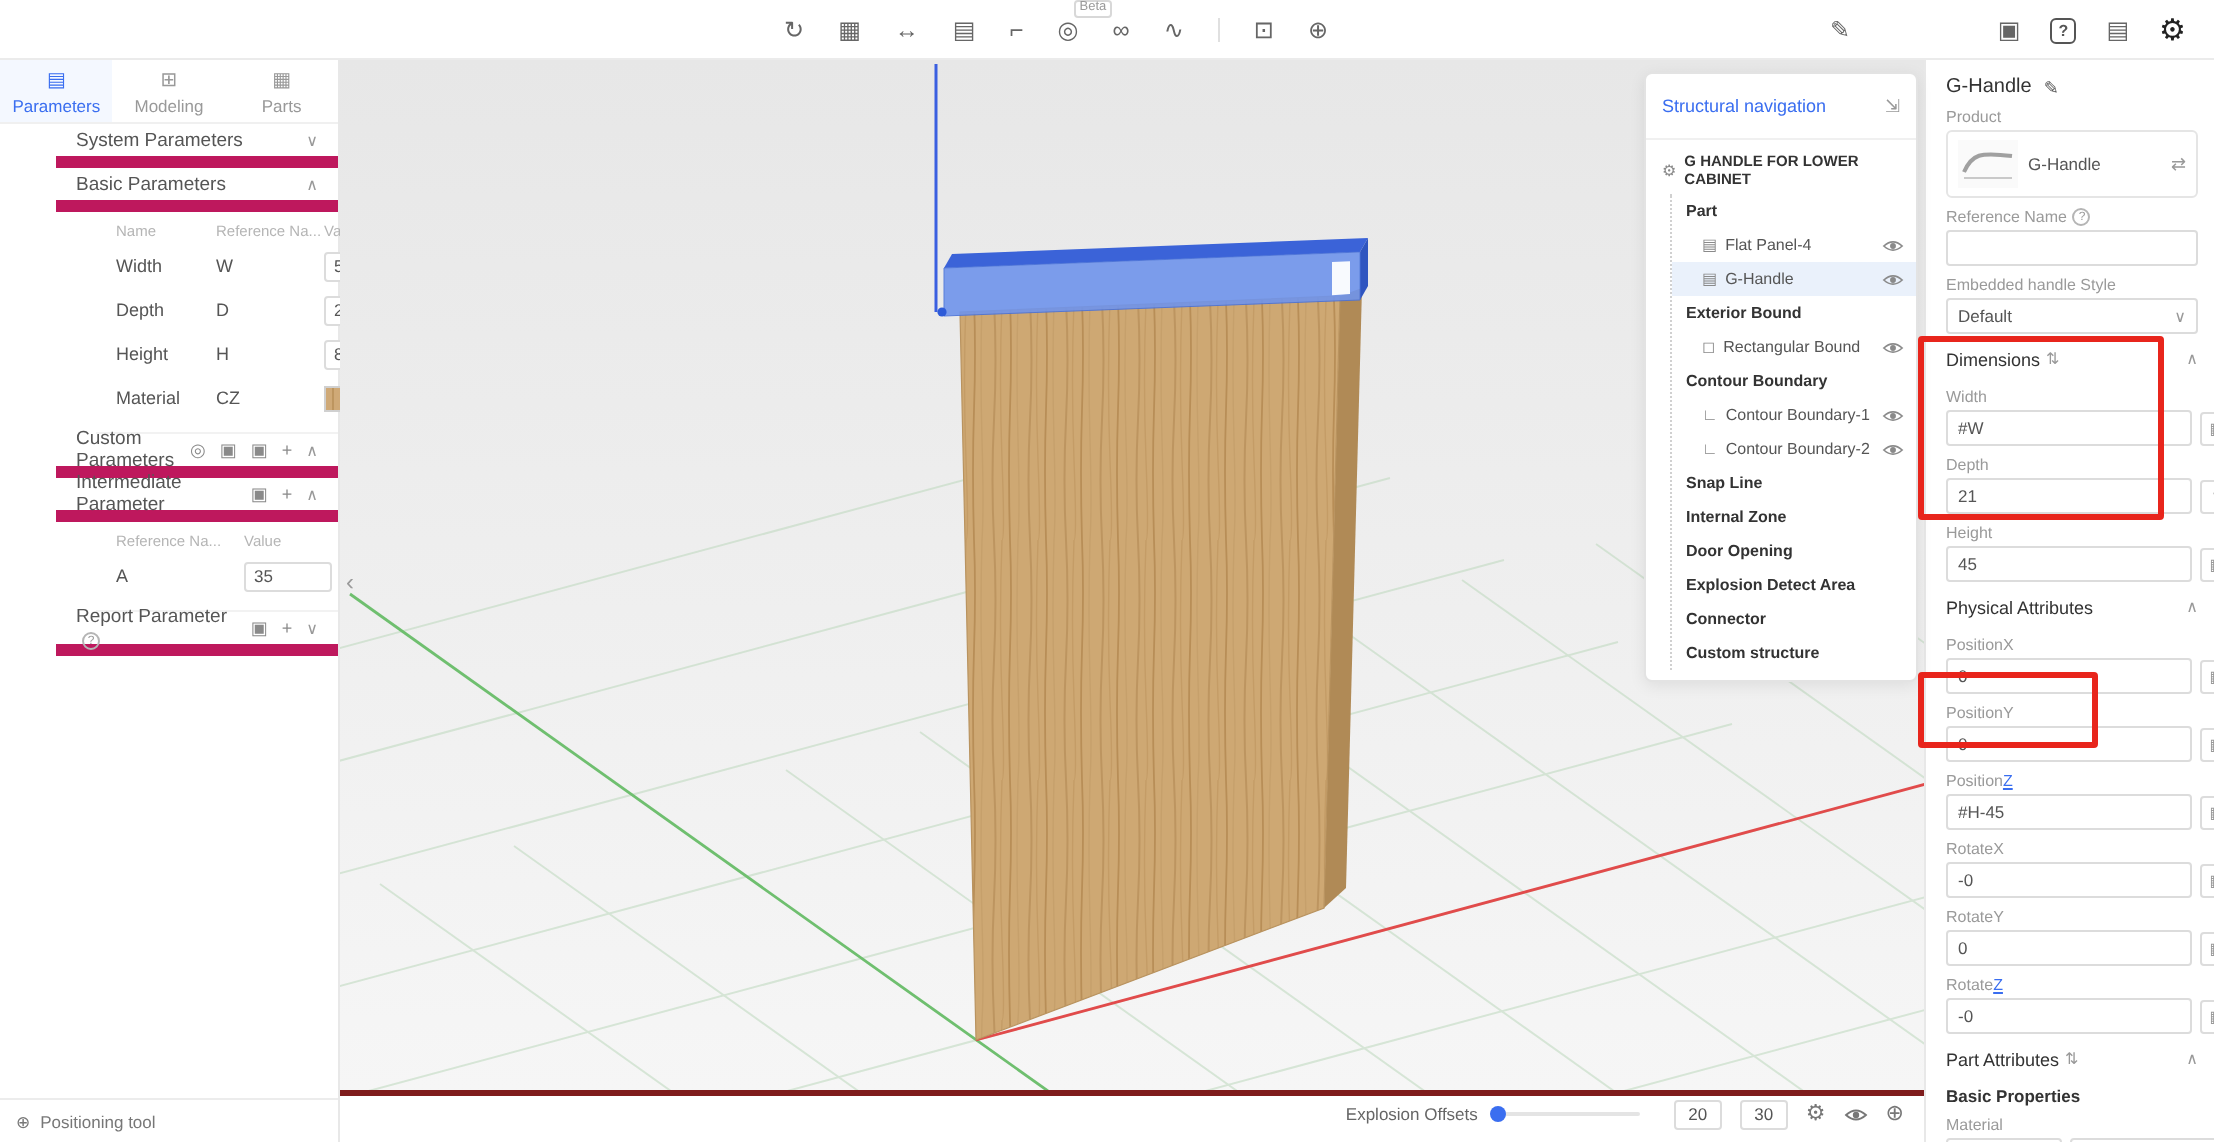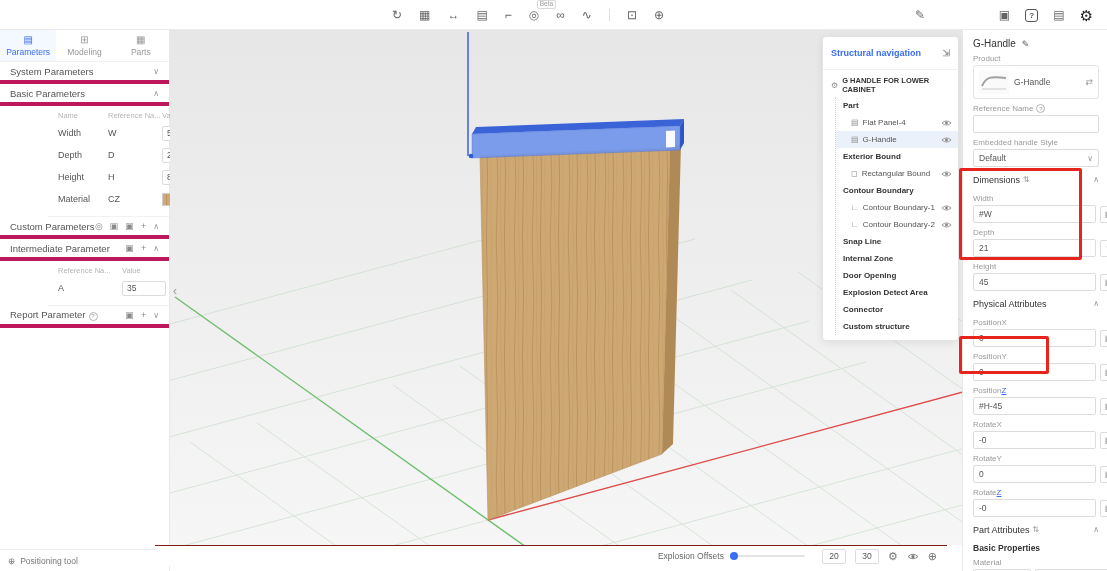--- a/index.html
+++ b/index.html
@@ -24,21 +24,21 @@
 
   
   .left-panel { position:absolute; top:30px; left:0; width:170px; bottom:0; background:#fff;
     border-right:1px solid #e8e8e8; font-size:9px; color:#555; }
   .lp-tabs { display:flex; height:32px; border-bottom:1px solid #f0f0f0; }
   .lp-tab { flex:1; display:flex; flex-direction:column; align-items:center; justify-content:center;
     gap:2px; color:#999; font-size:8.5px; cursor:pointer; }
   .lp-tab .ti { font-size:10px; }
   .lp-tab.active { color:#3a6ef0; background:#f4f8ff; }
   .lp-row { display:flex; align-items:center; justify-content:space-between; height:22px;
-    padding:0 10px; border-bottom:4px solid #be185d; font-size:9.5px; color:#555; }
+    padding:0 10px; border-bottom:6px solid #be185d; font-size:9.5px; color:#555;margin-left:28px; }
   .chev { color:#999; font-size:8px; }
   .lp-icons { display:flex; gap:7px; align-items:center; color:#8a8a8a; font-size:9px; }
   .ptable { padding:2px 10px 6px; border-bottom:1px solid #f2f2f2;margin-left:48px; }
   .hrow { display:grid; grid-template-columns:50px 54px 1fr; font-size:7.5px; color:#b5b5b5;
     height:14px; align-items:center; }
   .drow { display:grid; grid-template-columns:50px 54px 1fr; height:22px; align-items:center;
     font-size:9px; color:#555; }
   .hrow2 { display:grid; grid-template-columns:64px 1fr; font-size:7.5px; color:#b5b5b5;
     height:14px; align-items:center; }
   .drow2 { display:grid; grid-template-columns:64px 1fr; height:22px; align-items:center;
@@ -55,36 +55,36 @@
 
   
   .viewport { position:absolute; left:170px; top:30px; width:792px; height:515px;
     background:linear-gradient(#e7e7e7,#f6f6f6); overflow:hidden; }
   .viewport svg { position:absolute; inset:0; }
   .vp-collapse { position:absolute; color:#9a9a9a; font-size:12px; z-index:5; cursor:pointer; }
   .vp-left { left:3px; top:254px; }
   .vp-right { right:4px; top:251px; }
 
   
-  .bottom-bar { position:absolute; left:155px; top:545px; width:792px; height:21px; background:#fff;
-    border-top:1px solid #7f1d1d; display:flex; align-items:center; justify-content:flex-end;
+  .bottom-bar { position:absolute; left:170px; top:545px; width:792px; height:21px; background:#fff;
+    border-top:3px solid #7f1d1d; display:flex; align-items:center; justify-content:flex-end;
     gap:9px; padding-right:10px; font-size:8.5px; color:#666; z-index:6; }
   .slider-track { width:72px; height:2px; background:#e4e4e4; border-radius:1px; position:relative; margin-right:8px; }
   .slider-thumb { position:absolute; left:-3px; top:-3px; width:8px; height:8px; border-radius:50%; background:#3a6ef0; }
   .num-box { width:24px; height:15px; border:1px solid #dcdcdc; border-radius:2px; display:flex;
     align-items:center; justify-content:center; font-size:8.5px; color:#555; }
   .bb-icon { font-size:11px; color:#777; line-height:1; cursor:pointer; }
   .eye { display:inline-flex; align-items:center; }
 
   
   .structure-panel { position:absolute; left:822px; top:36px; width:137px; background:#fff;
     border:1px solid #e3e3e3; border-radius:4px; box-shadow:0 2px 8px rgba(0,0,0,.08);
     z-index:10; font-size:8.5px; overflow:hidden; padding-bottom:5px; }
   .sp-header { height:22px; display:flex; align-items:center; justify-content:space-between;
-    padding:16px 8px; border-bottom:1px solid #f0f0f0;font-weight:bold; }
+    padding:16px 8px; border-bottom:1px solid #f0f0f0; }
   .sp-title { color:#3a6ef0; font-size:9px; }
   .sp-colicon { color:#999; font-size:9px; cursor:pointer; }
   .sp-root { display:flex; align-items:center; gap:4px; padding:6px 8px 3px; font-size:7.5px;
     font-weight:bold; color:#333; }
   .sp-root .gi { font-size:8px; color:#8a8a8a; font-weight:normal; }
   .sp-tree { margin-left:12px; border-left:1px dotted #d0d0d0; }
   .sp-group { height:17px; display:flex; align-items:center; padding-left:7px; color:#333;
     font-weight:bold; font-size:8px; cursor:pointer; }
   .sp-child { height:17px; display:flex; align-items:center; gap:4px; padding-left:15px;
     padding-right:6px; color:#555; font-size:8px; cursor:pointer; }

